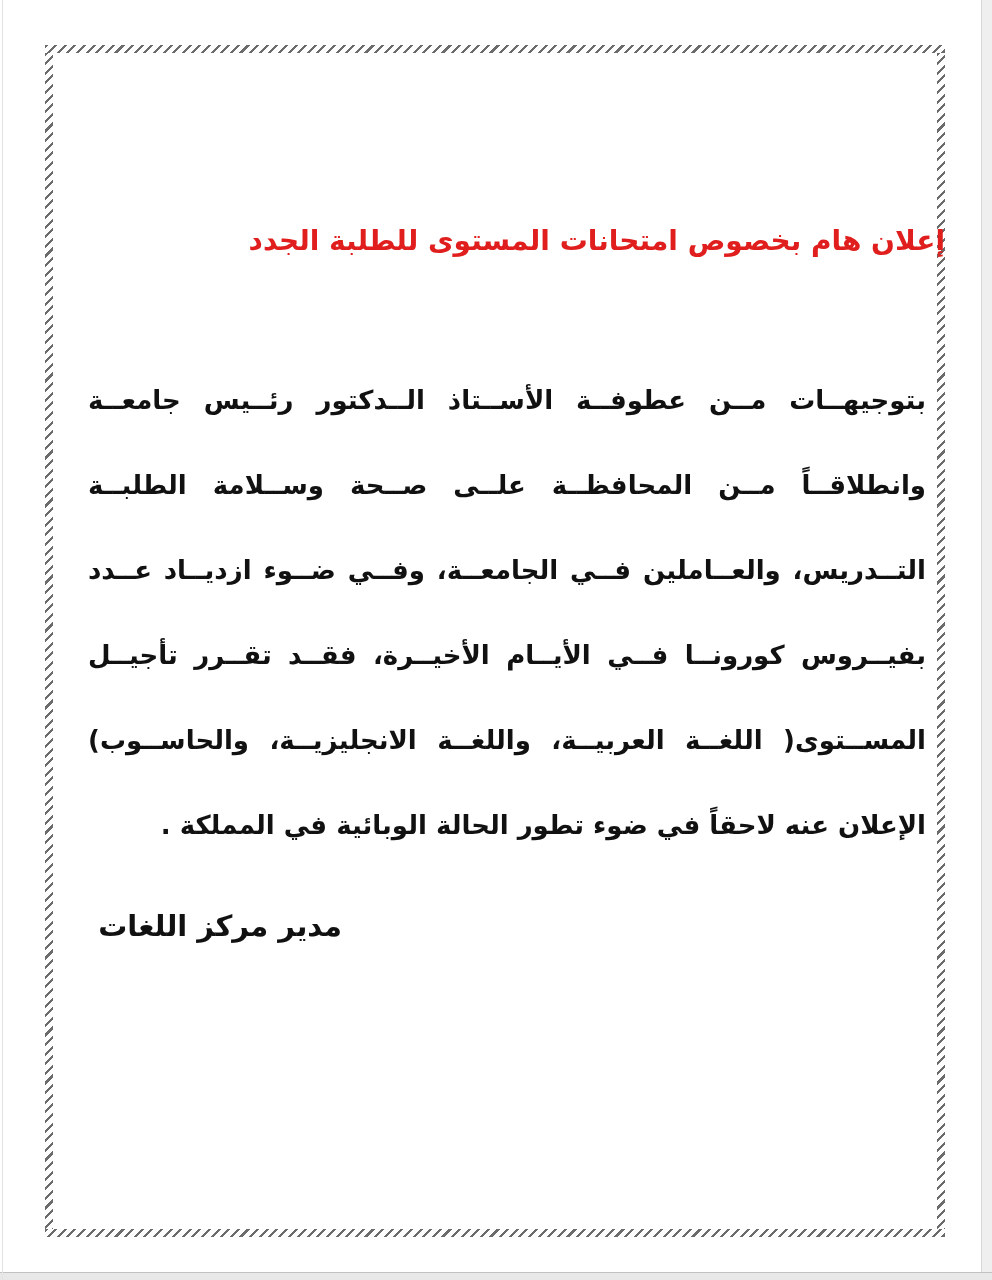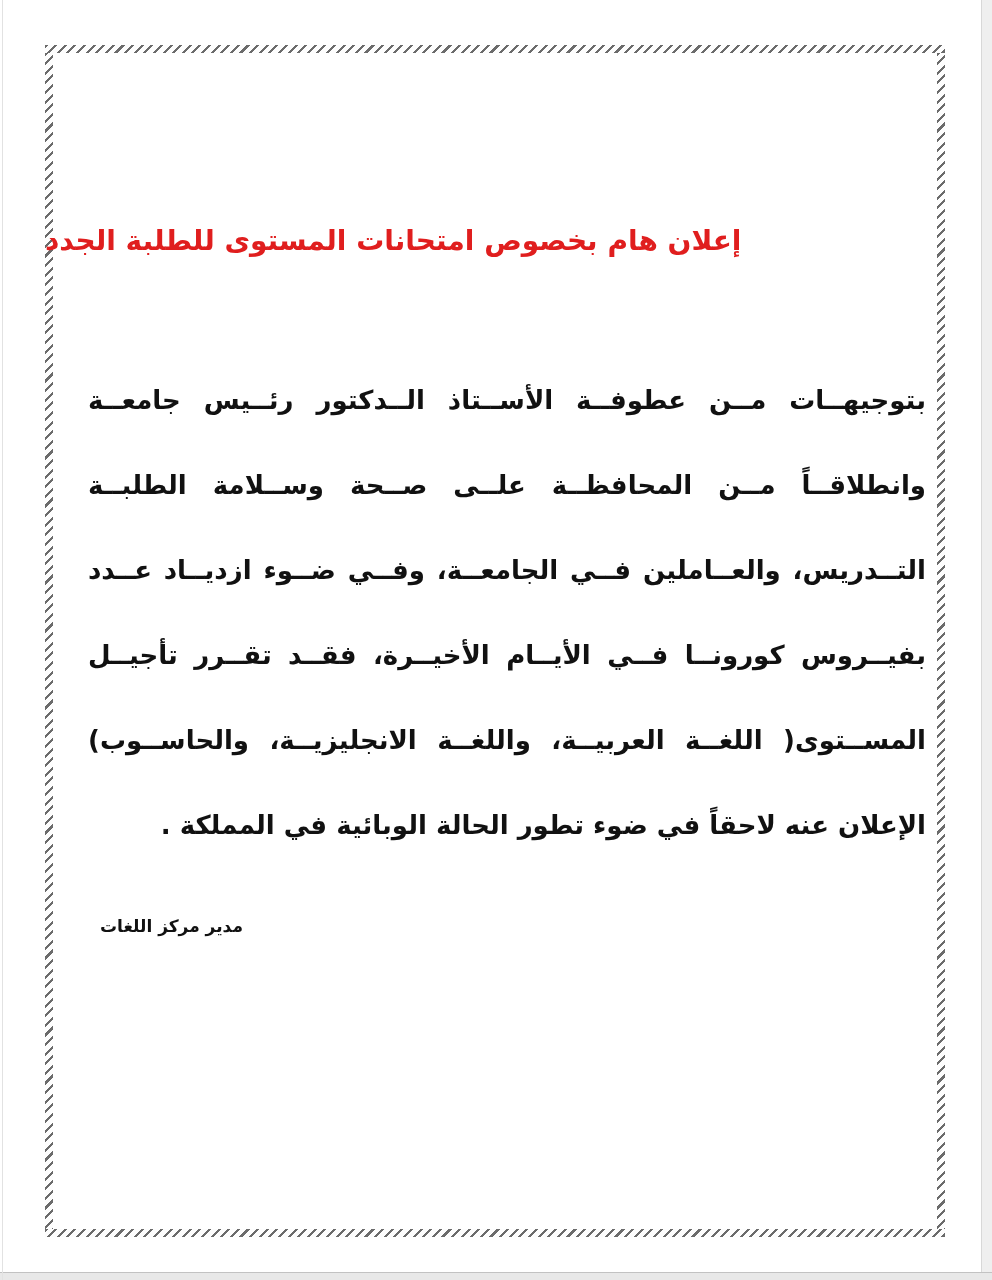--- a/index.html
+++ b/index.html
@@ -32,42 +32,42 @@
     background: repeating-linear-gradient(135deg, #6b6b6b 0 2.2px, #fdfdfd 2.2px 6.8px);
   }
   .band-top    { left: 0; right: 0; top: 0;    height: 8px; }
   .band-bottom { left: 0; right: 0; bottom: 0; height: 8px; }
   .band-left   { left: 0;  top: 8px; bottom: 8px; width: 8px; }
   .band-right  { right: 0; top: 8px; bottom: 8px; width: 8px; }
 
   
   .title {
     position: absolute; left: 45px; top: 224px; width: 900px;
-    text-align: left; direction: rtl;
+    text-align: right; direction: rtl;
     font-size: 28px; font-weight: bold; color: #e01e1e;
     letter-spacing: 0.5px;
   }
 
   .body-par {
     position: absolute; left: 88px; top: 358px; width: 838px;
     direction: rtl; color: #111111;
     font-size: 26px; font-weight: bold;
   }
   .body-line {
     height: 85px; line-height: 85px; overflow: hidden;
     text-align: justify; text-align-last: justify;
   }
   .body-line.last {
     text-align: left; text-align-last: right;
   }
 
   .signature {
     position: absolute; left: 100px; top: 899px; width: 242px;
     direction: rtl; text-align: left; color: #111111;
-    font-size: 17px; font-weight: bold;
+    font-size: 29px; font-weight: bold;
   }
   .signature .sig-line { height: 54px; line-height: 54px; white-space: nowrap; }
 </style>
 </head>
 <body>
 
 <div class="frame">
   <div class="band band-top"></div>
   <div class="band band-bottom"></div>
   <div class="band band-left"></div>

